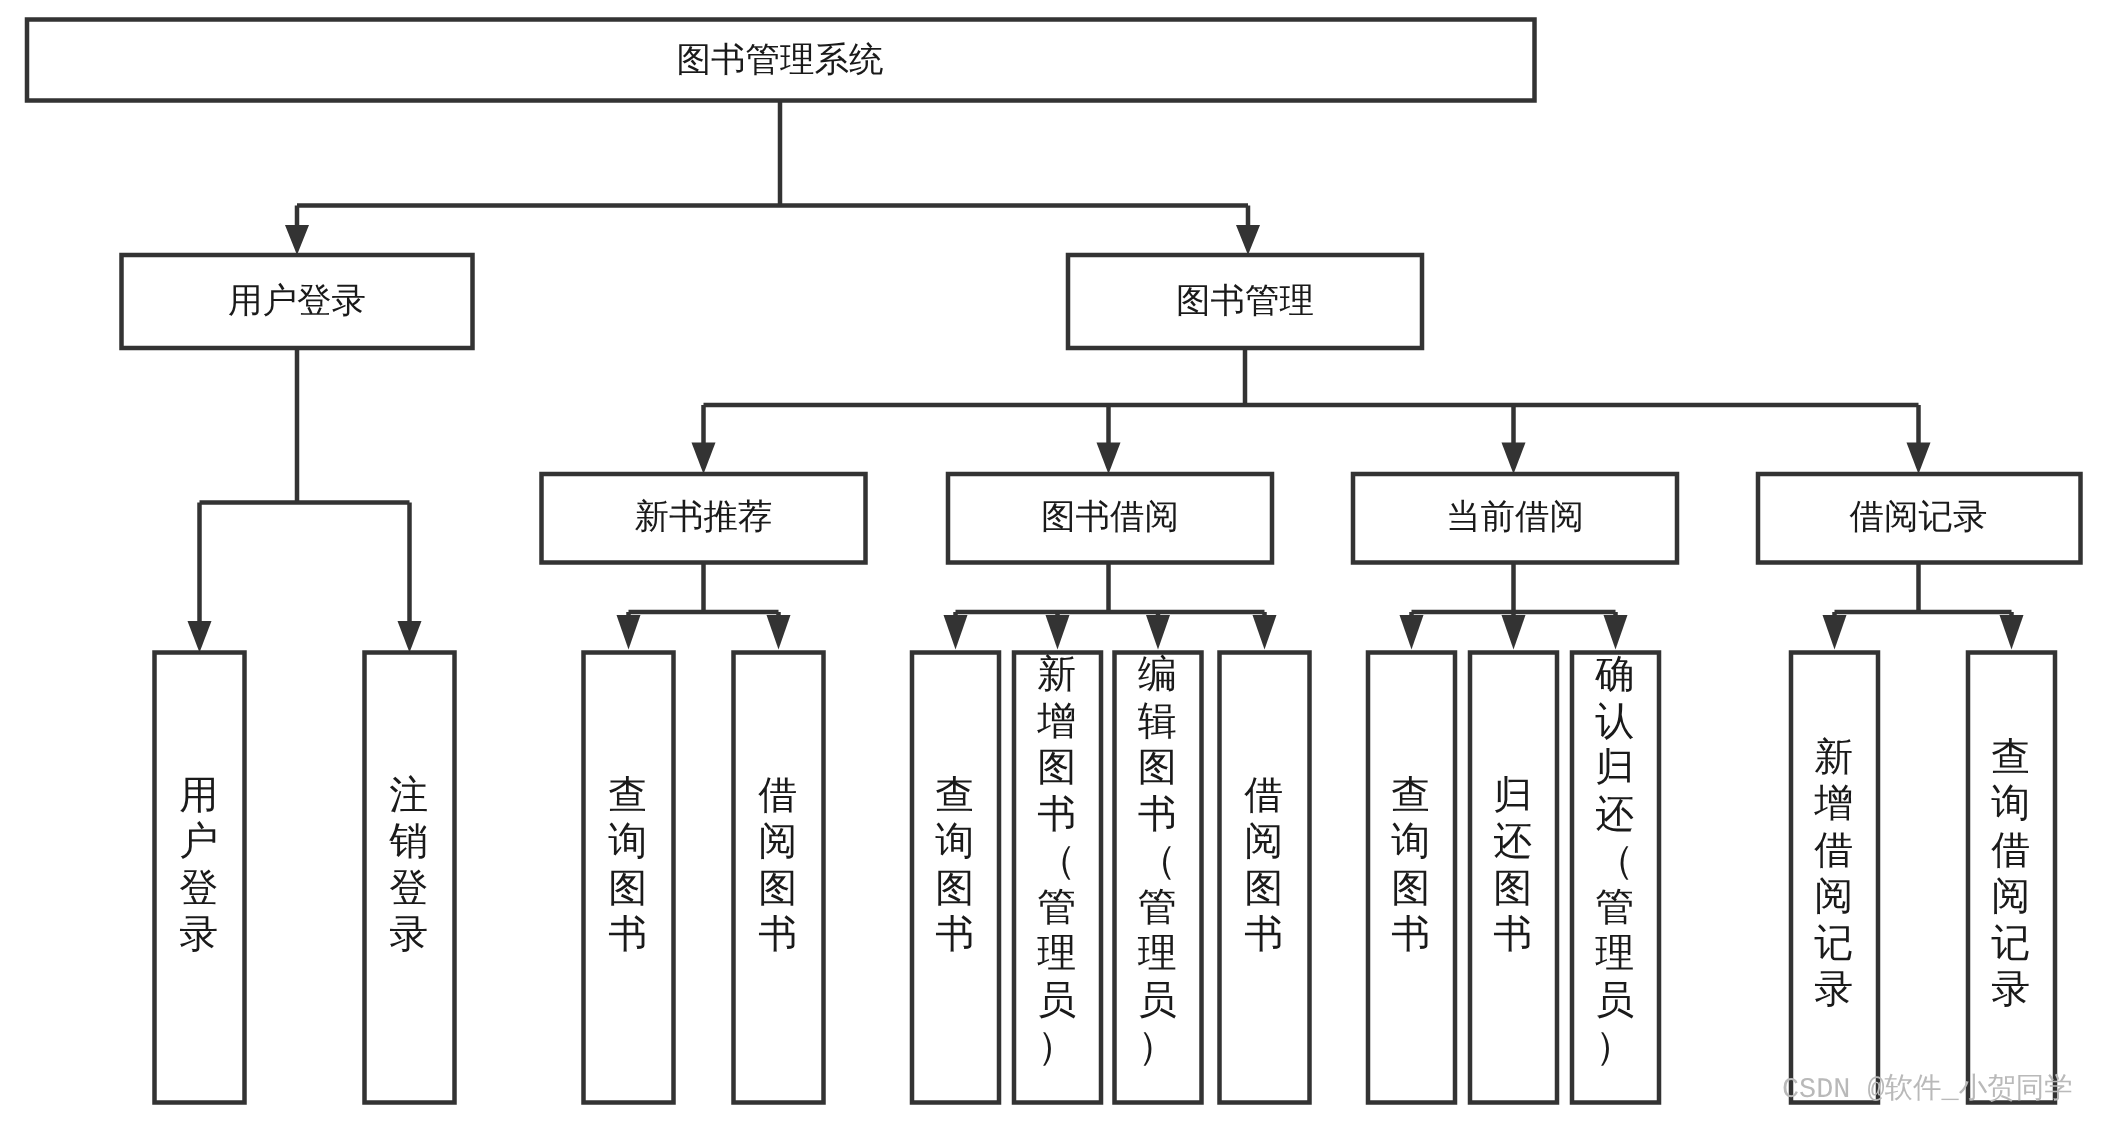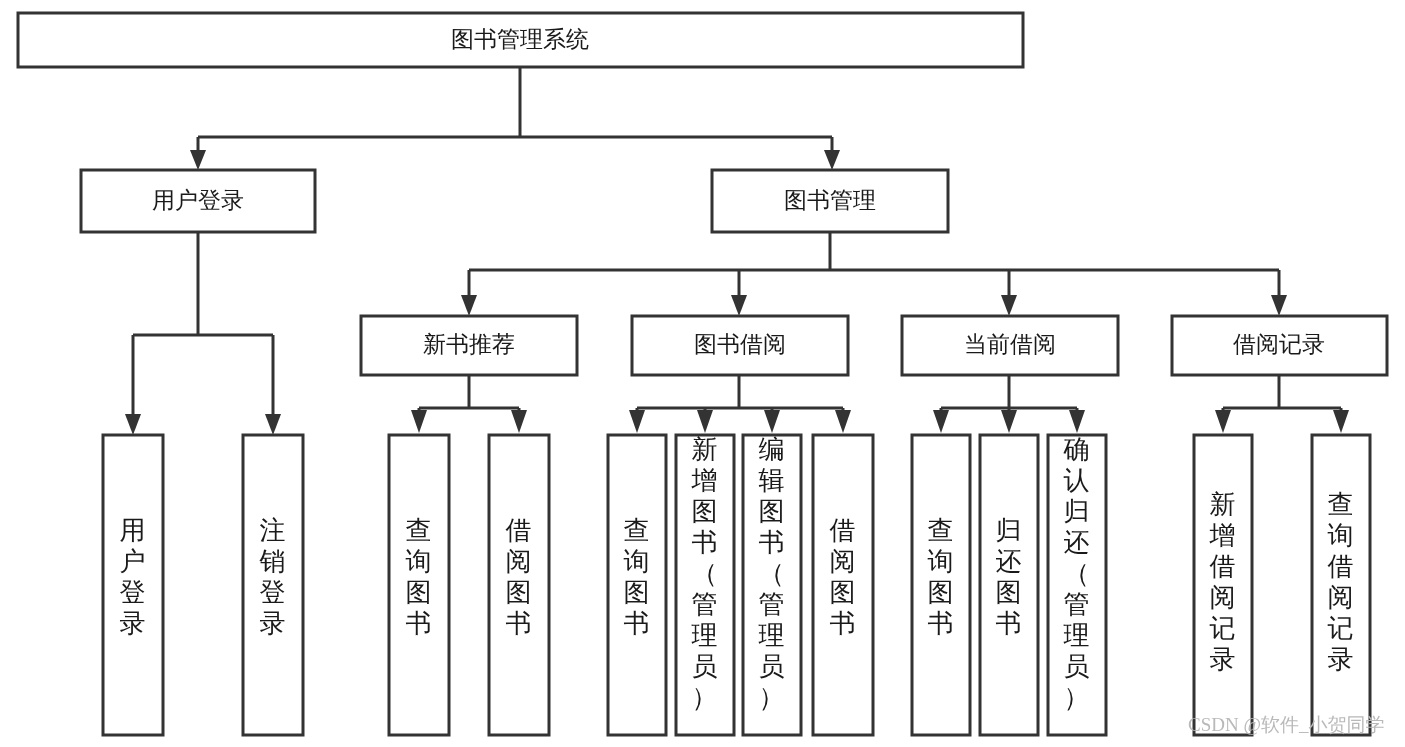--- a/index.html
+++ b/index.html
@@ -49,21 +49,21 @@
     font-size: 26px;
     letter-spacing: 1px;
     text-anchor: middle;
   }
   .watermark {
     position: absolute;
     left: 1188px;
     top: 712px;
     font-size: 19px;
     color: #b9b9b9;
-    font-family: Liberation Serif, serif;
+    font-family: Liberation Mono, monospace;
     white-space: nowrap;
     pointer-events: none;
   }
 </style>
 </head>
 <body>
 
 <svg id="diagram" viewBox="0 0 1405 747" xmlns="http://www.w3.org/2000/svg">
 
   <g>

